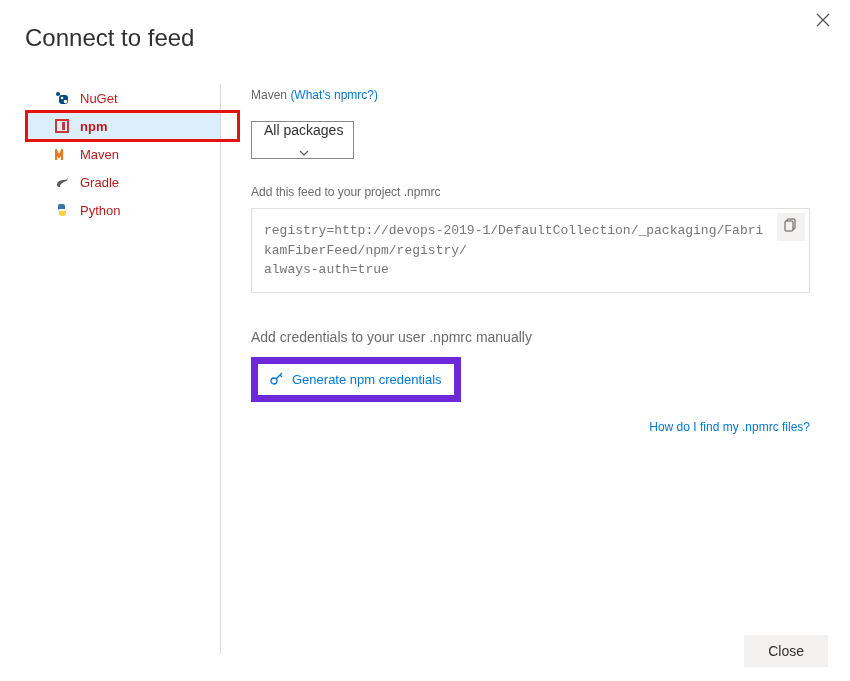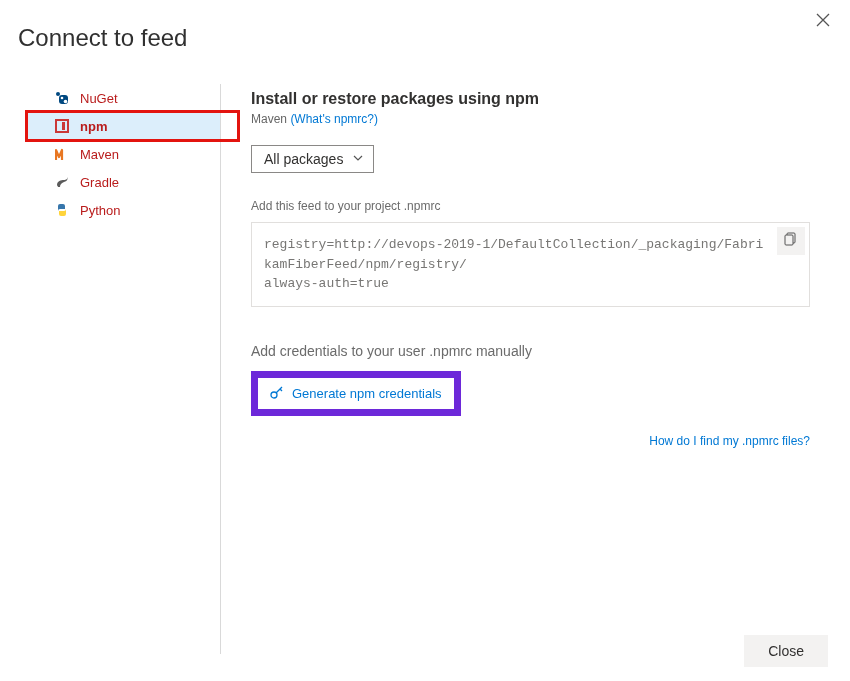--- a/index.html
+++ b/index.html
@@ -9,21 +9,21 @@
       width: 850px;
       height: 681px;
       position: relative;
       overflow: hidden;
       color: #323130;
     }
     .header-row {
       display: flex;
       justify-content: space-between;
       align-items: flex-start;
-      padding: 10px 14px 0 18px;
+      padding: 10px 14px 0 25px;
       text-align: right;
     }
     .page-title {
       font-size: 24px;
       font-weight: 400;
       color: #303030;
       margin-top: 14px;
     }
     .close-x {
       font-size: 18px;
@@ -93,25 +93,26 @@
       color: #666;
       margin-top: 4px;
     }
     .link { color: #0078d4; cursor: pointer; text-decoration: none; }
     .dropdown {
       margin-top: 19px;
       display: inline-flex;
       align-items: center;
       border: 1px solid #8a8886;
       background: #fff;
-      height: 28px;
+      height: 38px;
       padding: 0 10px 0 12px;
       font-size: 14px;
       cursor: pointer;
       gap: 10px;
+      flex-direction: column;
     }
     .chevron { font-size: 11px; color: #555; }
     .section-label {
       font-size: 12px;
       color: #6b6b6b;
       margin-top: 26px;
     }
     .codebox-wrap {
       position: relative;
       margin-top: 9px;
@@ -240,21 +241,20 @@
             <path d="M4 1 h4 a2 2 0 0 1 2 2 v3 h-5 a2 2 0 0 0 -2 2 v-5 a2 2 0 0 1 2 -2 z" fill="#3776ab"></path>
             <path d="M10 13 h-4 a2 2 0 0 1 -2 -2 v-3 h5 a2 2 0 0 0 2 -2 v5 a2 2 0 0 1 -2 2 z" fill="#ffd43b"></path>
           </svg>
       </span>
       <span>Python</span>
     </div>
 
   </nav>
 
   <main class="main">
-    <h2 class="main-title">Install or restore packages using npm</h2>
     <div class="view-row">
       <span>Maven</span>
       <a class="link">(What's npmrc?)</a>
     </div>
 
     <div class="dropdown">
       <span>All packages</span>
       <span class="chevron">
         <svg width="10" height="10" viewBox="0 0 10 10">
             <path d="M1 3 L5 7 L9 3" stroke="#555" stroke-width="1.2" fill="none"></path>

